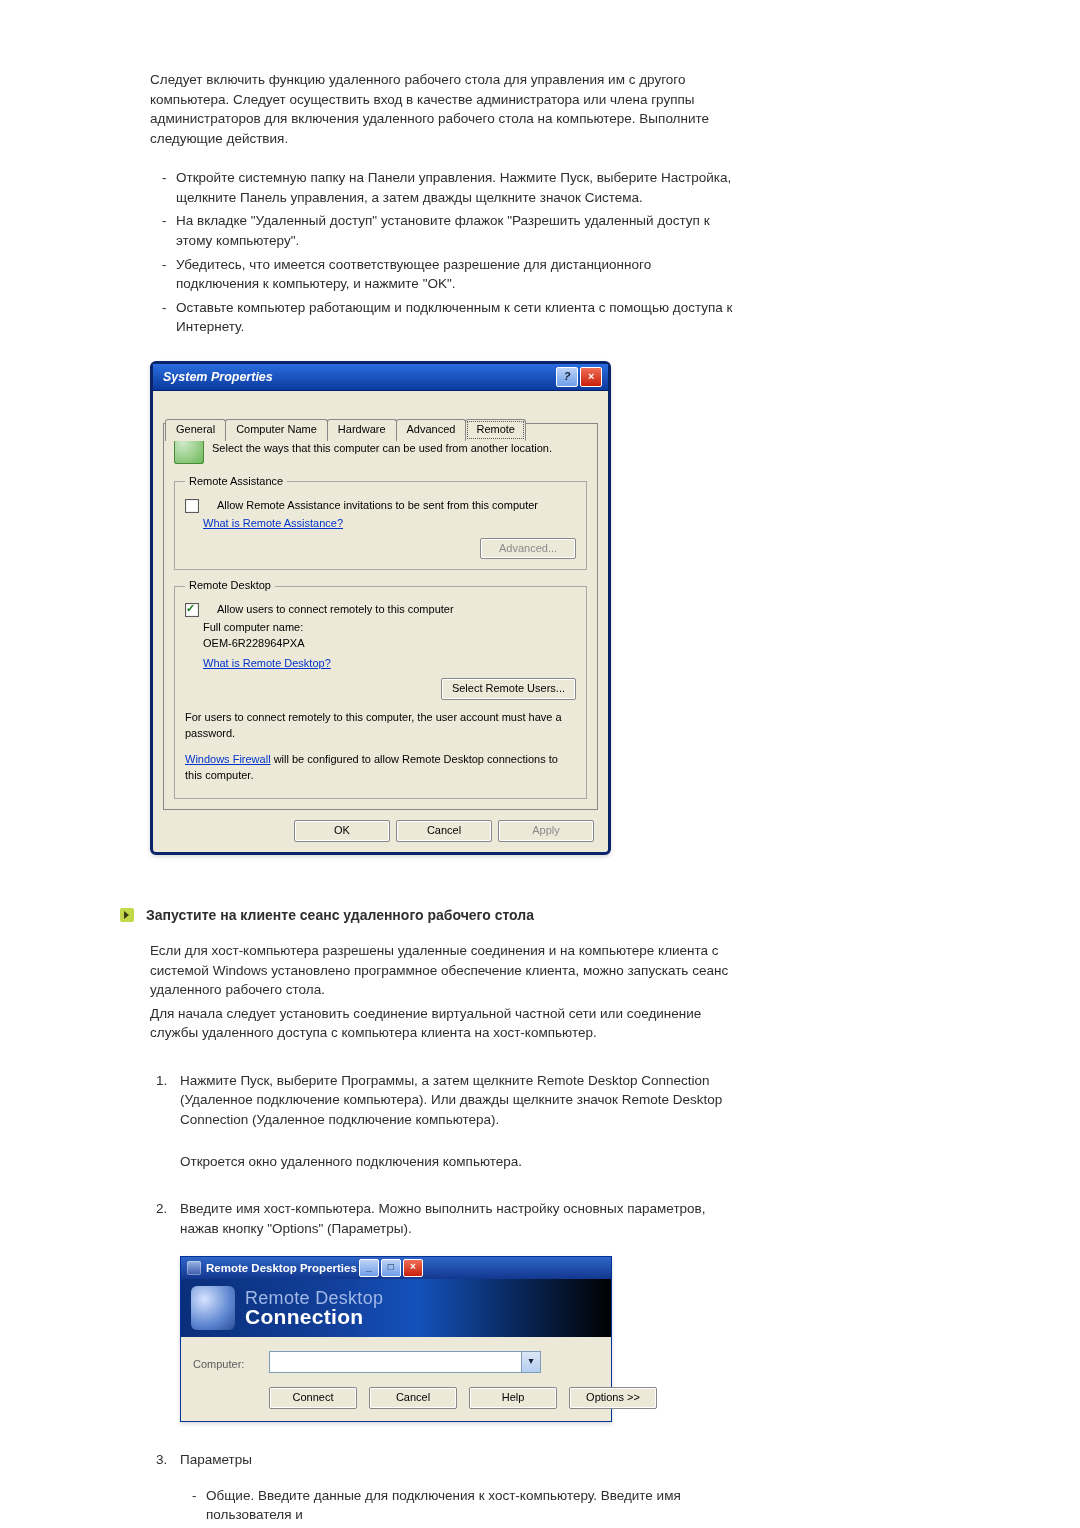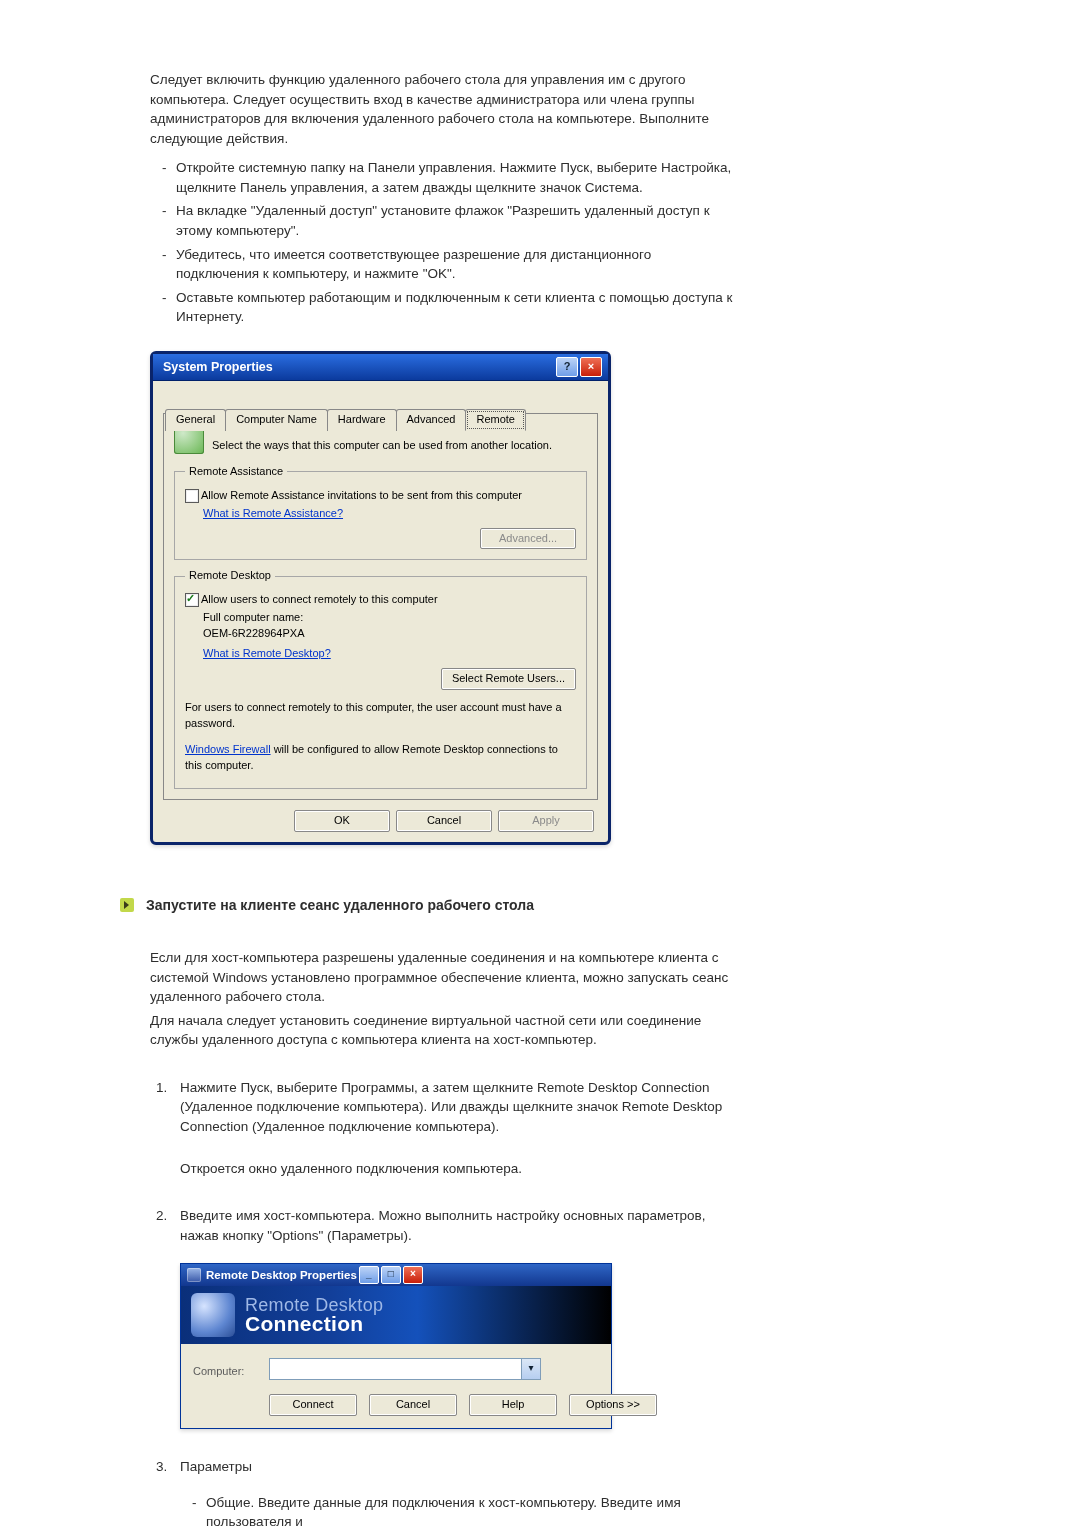--- a/index.html
+++ b/index.html
@@ -16,21 +16,21 @@
     min-height: 1528px;
     box-sizing: border-box;
     padding: 70px 120px 60px 150px;
   }
   .doc p {
     margin: 0 0 4px 0;
   }
   .doc ul.dash {
     list-style: none;
     padding-left: 12px;
-    margin: 10px 0 0 0;
+    margin: 20px 0 0 0;
   }
   .doc ul.dash li {
     position: relative;
     padding-left: 14px;
     margin-bottom: 4px;
   }
   .doc ul.dash li::before {
     content: "-";
     position: absolute;
     left: 0;
@@ -46,21 +46,21 @@
     padding-left: 30px;
     margin-top: 28px;
   }
   .doc ol > li > .num {
     position: absolute;
     left: 6px;
     top: 0;
   }
   .section-head {
     font-weight: bold;
-    margin: 50px 0 33px 0;
+    margin: 50px 0 16px 0;
     display: flex;
     align-items: center;
     gap: 12px;
     font-size: 14px;
   }
   .arrow-icon {
     width: 14px;
     height: 14px;
     background: #c2d84a;
     position: relative;
@@ -95,20 +95,21 @@
   .titlebar {
     height: 26px;
     background: linear-gradient(#2a6de0, #0b3a9d);
     color: #fff;
     display: flex;
     align-items: center;
     padding: 0 6px 0 10px;
     font-weight: bold;
     font-size: 12.5px;
     border-bottom: 1px solid #00206a;
+    font-style: italic;
   }
   .titlebar .title-spacer { flex: 1 1 auto; }
   .tb-btn {
     width: 20px;
     height: 18px;
     margin-left: 2px;
     background: linear-gradient(#bcd3f7, #6f9ee8);
     border: 1px solid #fff;
     border-radius: 2px;
     color: #123;
@@ -145,42 +146,42 @@
     outline: 1px dotted #555;
     outline-offset: -3px;
     z-index: 2;
   }
   .pane {
     border: 1px solid #888;
     border-top: none;
     padding: 10px;
     background: #ece9d8;
   }
-  .intro-row { display: flex; gap: 8px; align-items: flex-end; margin-bottom: 10px; }
+  .intro-row { display: flex; gap: 8px; align-items: center; margin-bottom: 10px; }
   .sys-icon {
     width: 30px;
     height: 30px;
     background: radial-gradient(circle at 30% 30%, #cfe9c9, #67b651);
     border-radius: 3px;
     box-shadow: inset 0 0 0 1px #4a8a3a;
     flex: 0 0 auto;
   }
   fieldset.group {
     border: 1px solid #a7a7a7;
     padding: 6px 10px 10px 10px;
     margin: 8px 0 0 0;
   }
   fieldset.group legend {
     padding: 0 4px;
     font-size: 11px;
   }
   .chk-row {
     display: flex;
     align-items: center;
-    gap: 2px;
+    gap: 18px;
     margin: 2px 0;
   }
   .chk {
     width: 12px;
     height: 12px;
     border: 1px solid #5a5a5a;
     background: #fff;
     box-shadow: inset 0 0 0 1px #eee;
     position: relative;
     flex: 0 0 auto;

